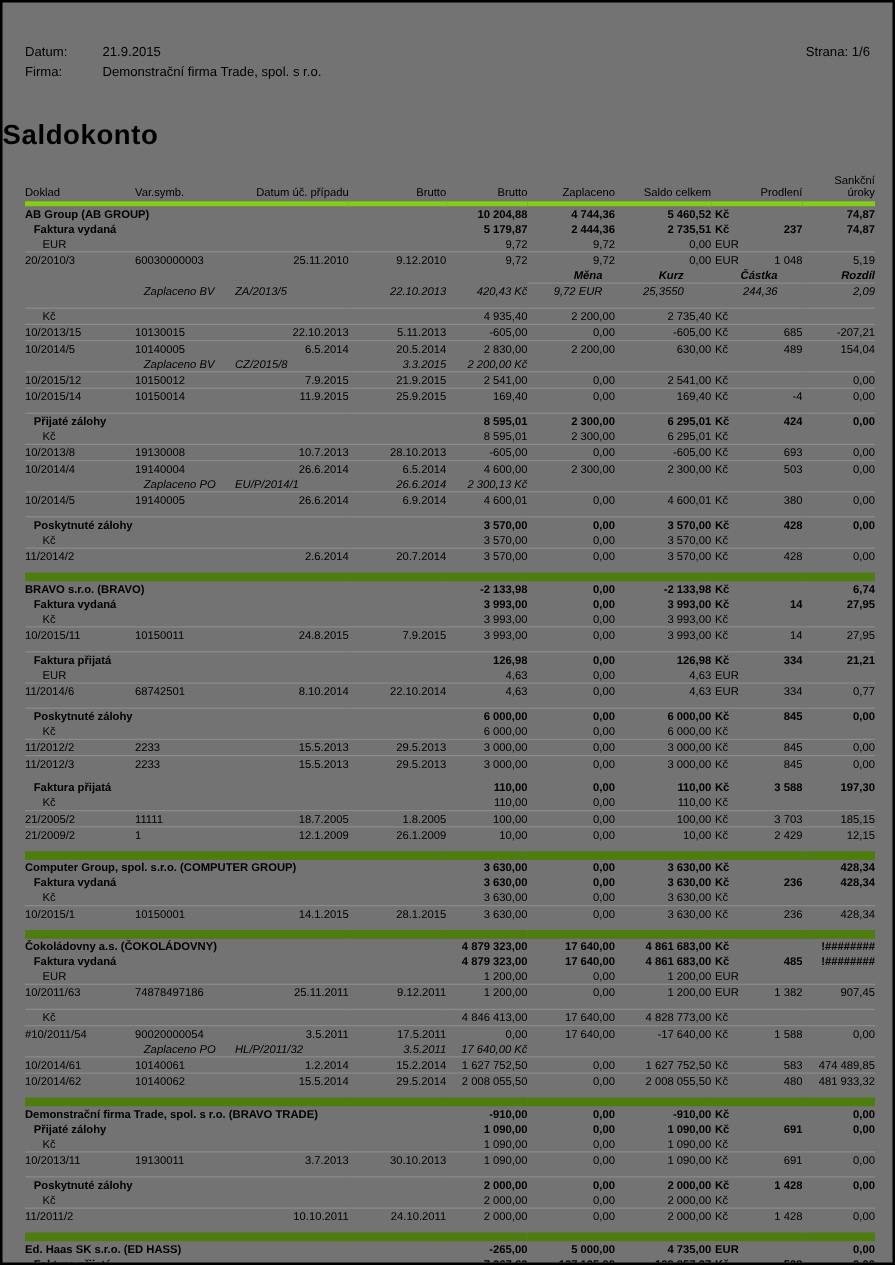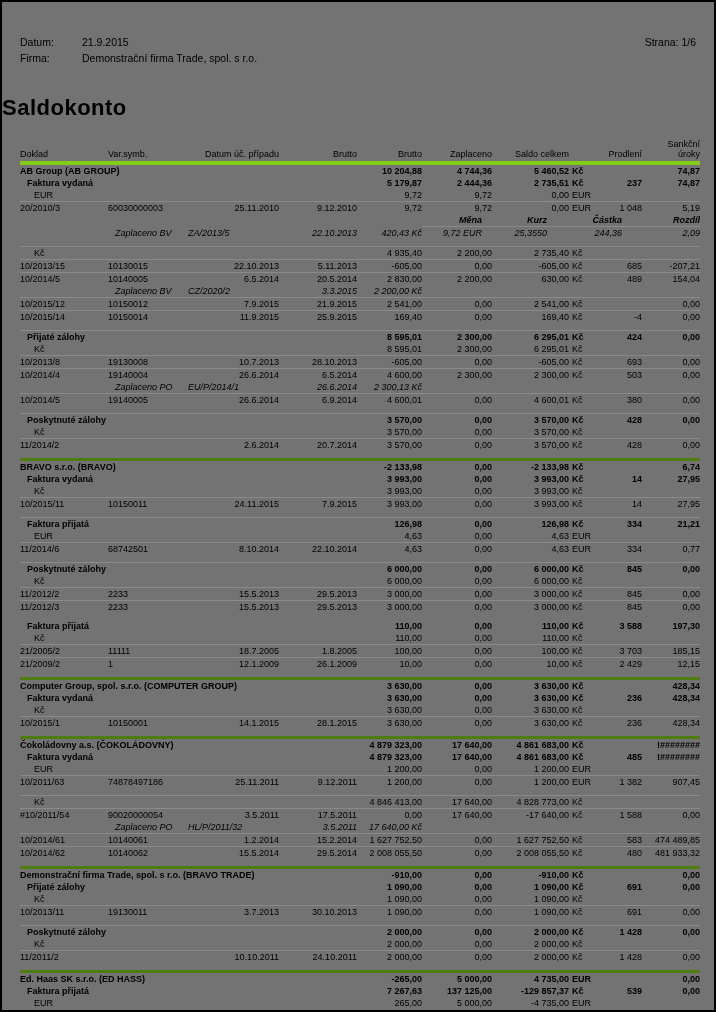--- a/index.html
+++ b/index.html
@@ -12,21 +12,21 @@
   table.saldo{margin:18px 18px 0 18px;width:680px;border-collapse:collapse;table-layout:fixed;}
   th{font-weight:normal;font-size:9px;line-height:10px;vertical-align:bottom;padding:0 0 2px 0;border-bottom:4px solid #84cc16;white-space:nowrap;overflow:hidden;}
   td{font-size:9px;height:12px;line-height:12px;padding:0;vertical-align:bottom;white-space:nowrap;overflow:hidden;}
   .l{text-align:left}.r{text-align:right}
   .m{text-align:left;padding-left:3px}
   .p1{padding-left:7px}.p2{padding-left:14px}
   .pm{padding-right:10px}.pk{padding-right:22px}.pc{padding-right:20px}
   tr.group td,tr.sub td{font-weight:bold;}
   tr.pay td,tr.payhdr td,tr.paycur td{font-style:italic;}
   tr.b1 td{border-top:1px solid #8a8a8a;}
-  tr.b2 td{border-top:3px solid #4d7c0f;}
+  tr.b2 td{border-top:7px solid #4d7c0f;}
   tr.sp td{height:7px;line-height:7px;}
   .u{border-bottom:1px solid #8a8a8a;font-weight:bold;}
 </style>
 </head>
 <body>
 
 <div class="page">
   <div class="page-header">
     <div>
       <div class="meta-row">
@@ -160,21 +160,21 @@
           <td class="r">2 830,00</td>
           <td class="r">2 200,00</td>
           <td class="r">630,00</td>
           <td class="m">Kč</td>
           <td class="r">489</td>
           <td class="r">154,04</td>
         </tr>
         <tr class="pay">
           <td></td>
           <td class="l p1">Zaplaceno BV</td>
-          <td class="l">CZ/2020/2</td>
+          <td class="l">CZ/2015/8</td>
           <td class="r">3.3.2015</td>
           <td class="r">2 200,00 Kč</td>
           <td colspan="5"></td>
         </tr>
         <tr class="det b1">
           <td class="l">10/2015/12</td>
           <td class="l">10150012</td>
           <td class="r">7.9.2015</td>
           <td class="r">21.9.2015</td>
           <td class="r">2 541,00</td>
@@ -320,21 +320,21 @@
           <td class="r">3 993,00</td>
           <td class="r">0,00</td>
           <td class="r">3 993,00</td>
           <td class="m">Kč</td>
           <td></td>
           <td></td>
         </tr>
         <tr class="det b1">
           <td class="l">10/2015/11</td>
           <td class="l">10150011</td>
-          <td class="r">24.11.2015</td>
+          <td class="r">24.8.2015</td>
           <td class="r">7.9.2015</td>
           <td class="r">3 993,00</td>
           <td class="r">0,00</td>
           <td class="r">3 993,00</td>
           <td class="m">Kč</td>
           <td class="r">14</td>
           <td class="r">27,95</td>
         </tr>
         <tr class="sp">
           <td colspan="10"></td>

